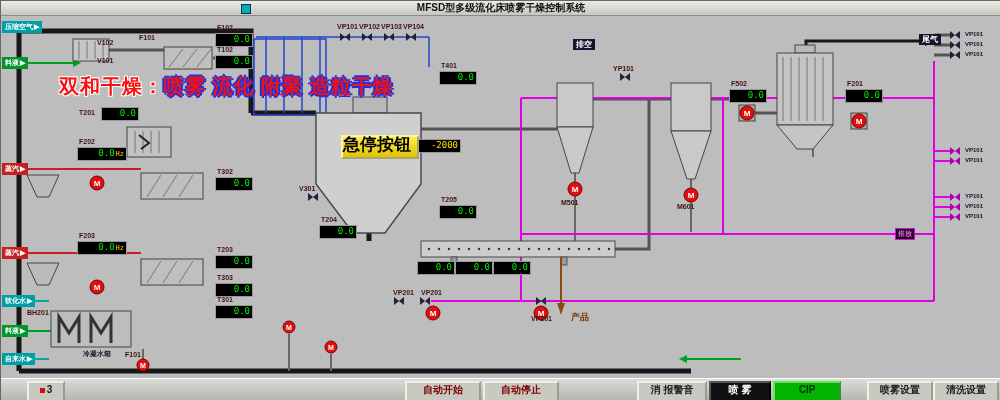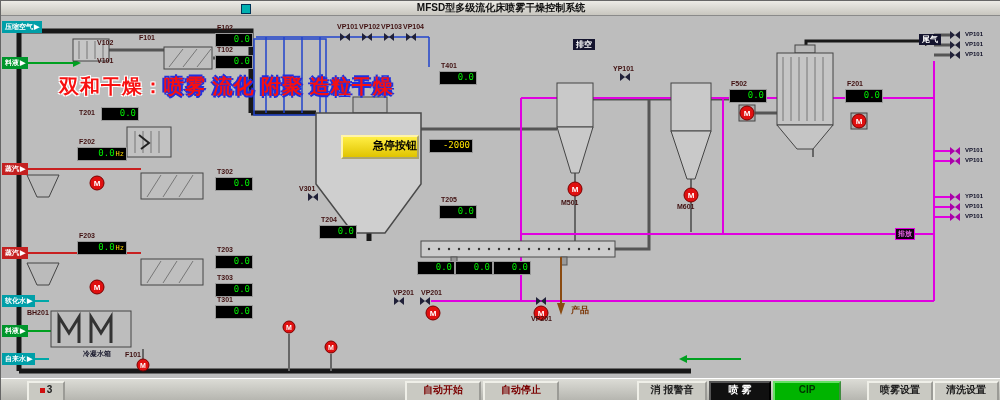--- a/index.html
+++ b/index.html
@@ -24,21 +24,21 @@
   .src-cyan{background:#009fa8;}
   .src-green{background:#00962c;}
   .src-red{background:#c42020;}
   
   .blabel{position:absolute;background:#14142e;color:#fff;font-size:8px;font-weight:bold;padding:0 3px;line-height:11px;z-index:21;}
   .drainbox{position:absolute;background:#120012;border:1px solid #e000e0;color:#ee66ee;font-size:7px;font-weight:bold;padding:0 2px;line-height:10px;z-index:21;}
   .product{position:absolute;color:#7a3505;font-weight:bold;font-size:9px;z-index:21;}
   .tanklabel{position:absolute;font-size:7px;font-weight:bold;color:#18182c;z-index:21;}
   
   .estop{position:absolute;left:340px;top:134px;width:74px;height:20px;background:linear-gradient(#ffee44,#e0c400);
-         border:2px outset #fff4aa;font-size:11px;font-weight:bold;color:#000;text-align:right;line-height:16px;z-index:22;cursor:pointer;}
+         border:2px outset #fff4aa;font-size:17px;font-weight:bold;color:#000;text-align:left;line-height:16px;z-index:22;cursor:pointer;}
   
   .wm{position:absolute;left:58px;top:72px;font-size:20px;font-weight:bold;white-space:nowrap;letter-spacing:1px;z-index:60;pointer-events:none;}
   .wm .p1{color:#f81010;text-shadow:1px 1px 0 #fff,-1px -1px 0 #fff,1px -1px 0 #fff,-1px 1px 0 #fff;}
   .wm .p2{color:#f81010;text-shadow:2px 0 0 #2030e0,-2px 0 0 #2030e0,0 2px 0 #2030e0,0 -2px 0 #2030e0;}
   
   .bottombar{position:absolute;left:0;bottom:0;width:1000px;height:22px;background:linear-gradient(#dcdcd6,#b4b4ae);border-top:1px solid #fff;z-index:30;}
   .btn{position:absolute;top:380px;height:17px;background:#c9c9c2;border:2px outset #efefe8;font-size:10px;font-weight:bold;
        color:#7a0000;text-align:center;line-height:13px;z-index:31;cursor:pointer;white-space:nowrap;}
   .btn.dark{background:#101010;color:#fff;border:2px outset #555;}
   .btn.green{background:#00b400;color:#003300;border:2px outset #66e066;}
@@ -301,21 +301,21 @@
   <div class="src src-cyan" style="top:352px">自来水</div>
 
   <div class="tag" style="left:216px;top:23px">F102</div>
   <div class="disp" style="left:214px;top:32px"><span>0.0</span></div>
   <div class="tag" style="left:216px;top:45px">T102</div>
   <div class="disp" style="left:214px;top:54px"><span>0.0</span></div>
   <div class="tag" style="left:78px;top:108px">T201</div>
   <div class="disp" style="left:100px;top:106px"><span>0.0</span></div>
   <div class="tag" style="left:440px;top:61px">T401</div>
   <div class="disp" style="left:438px;top:70px"><span>0.0</span></div>
-  <div class="disp setp" style="left:428px;top:138px"><span>-2000</span></div>
+  <div class="disp setp" style="left:416px;top:138px"><span>-2000</span></div>
   <div class="tag" style="left:440px;top:195px">T205</div>
   <div class="disp" style="left:438px;top:204px"><span>0.0</span></div>
   <div class="tag" style="left:320px;top:215px">T204</div>
   <div class="disp" style="left:318px;top:224px"><span>0.0</span></div>
   <div class="tag" style="left:78px;top:137px">F202</div>
   <div class="disp wide" style="left:76px;top:146px"><span>0.0</span><span class="unit">Hz</span></div>
   <div class="tag" style="left:216px;top:167px">T302</div>
   <div class="disp" style="left:214px;top:176px"><span>0.0</span></div>
   <div class="tag" style="left:78px;top:231px">F203</div>
   <div class="disp wide" style="left:76px;top:240px"><span>0.0</span><span class="unit">Hz</span></div>
@@ -353,21 +353,21 @@
   <div class="rtag" style="left:964px;top:40px">VP101</div>
   <div class="rtag" style="left:964px;top:50px">VP101</div>
   <div class="rtag" style="left:964px;top:146px">VP101</div>
   <div class="rtag" style="left:964px;top:156px">VP101</div>
   <div class="rtag" style="left:964px;top:192px">YP101</div>
   <div class="rtag" style="left:964px;top:202px">VP101</div>
   <div class="rtag" style="left:964px;top:212px">VP101</div>
 
   <div class="blabel" style="left:572px;top:38px">排空</div>
   <div class="blabel" style="left:918px;top:33px">尾气</div>
-  <div class="product" style="left:570px;top:303px">产品</div>
+  <div class="product" style="left:570px;top:310px">产品</div>
   <div class="tanklabel" style="left:82px;top:348px">冷凝水箱</div>
   <div class="drainbox" style="left:894px;top:227px">排放</div>
 
   <div class="estop">急停按钮</div>
 
   <div class="wm">
     <span class="p1">双和干燥：</span><span class="p2">喷雾 流化 附聚 造粒干燥</span>
   </div>
 
   <div class="bottombar"></div>

